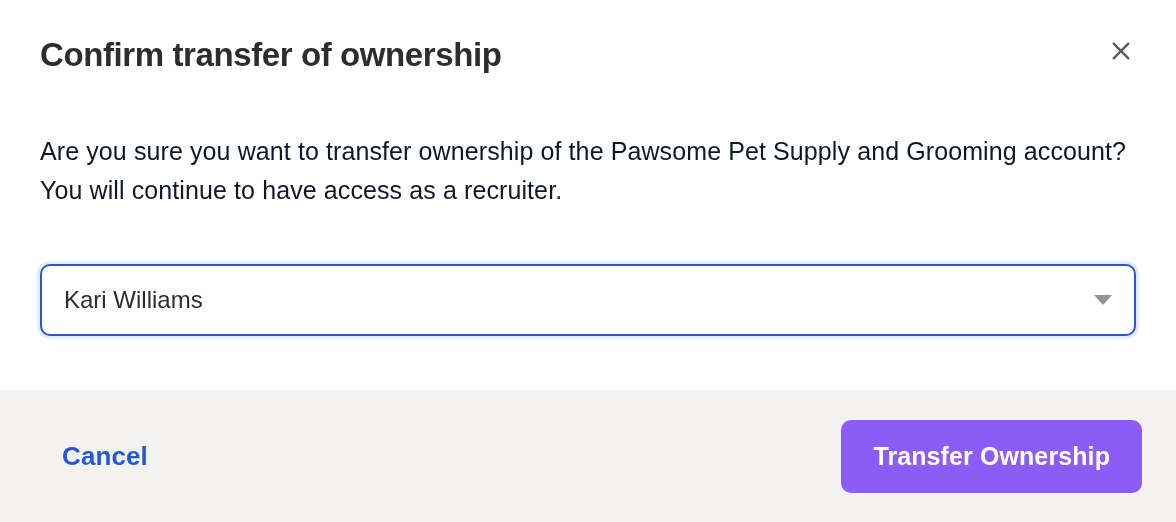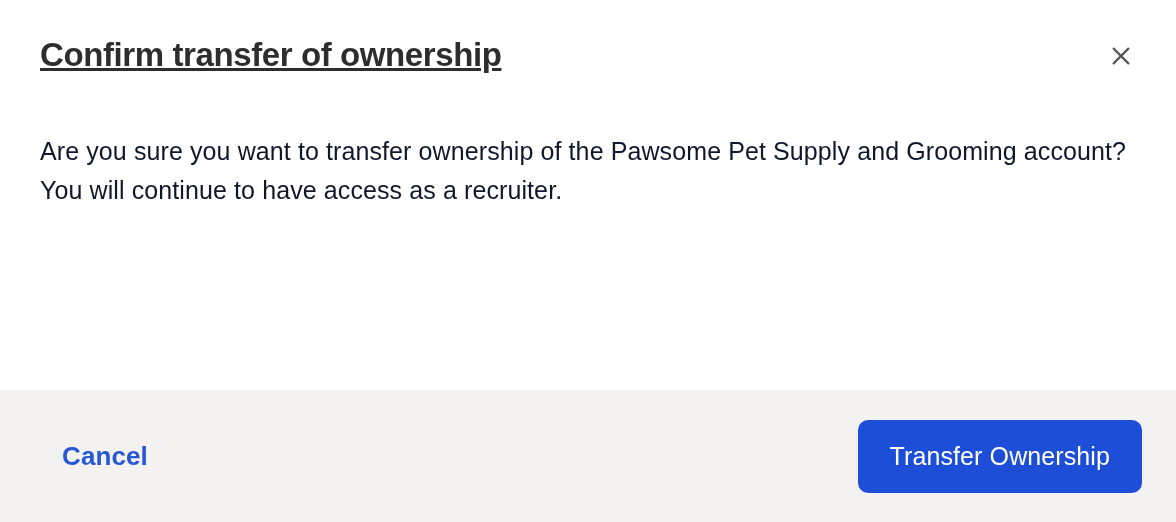--- a/index.html
+++ b/index.html
@@ -15,22 +15,21 @@
       color: #2d2d2d;
       position: relative;
     }
     .modal-content {
       padding: 36px 40px 40px 40px;
       background: #ffffff;
     }
     .modal-header {
       display: flex;
       justify-content: space-between;
-      align-items: flex-end;
-      text-decoration: underline;
+      align-items: flex-start;
     }
     .modal-title {
       font-size: 33px;
       font-weight: 700;
       color: #2d2d2d;
       letter-spacing: -0.4px;
     }
     .close-btn {
       background: none;
       border: none;
@@ -96,26 +95,26 @@
     .cancel-btn {
       background: none;
       border: none;
       color: #2557d6;
       font-size: 26px;
       font-weight: 700;
       cursor: pointer;
       letter-spacing: 0.1px;
     }
     .primary-btn {
-      background: #1d4ed8;
+      background: #8b5cf6;
       color: #ffffff;
       border: none;
       border-radius: 10px;
       font-size: 25px;
-      font-weight: 400;
+      font-weight: 700;
       padding: 22px 32px;
       cursor: pointer;
       letter-spacing: 0.1px;
     }
   </style>
 </head>
 <body>
 
 <div class="modal-content">
   <div class="modal-header">
@@ -125,18 +124,28 @@
         <svg viewBox="0 0 24 24" fill="none" stroke="currentColor" stroke-width="2.5" stroke-linecap="round">
           <line x1="4" y1="4" x2="20" y2="20"></line>
           <line x1="20" y1="4" x2="4" y2="20"></line>
         </svg>
       </span>
     </button>
   </div>
 
   <p class="modal-body-text">Are you sure you want to transfer ownership of the Pawsome Pet Supply and Grooming account? You will continue to have access as a recruiter.</p>
 
+  <div class="select-wrapper">
+    <div class="select-field">
+      <span class="select-value">Kari Williams</span>
+      <span class="select-caret">
+        <svg viewBox="0 0 18 10" fill="currentColor">
+          <polygon points="0,0 18,0 9,10"></polygon>
+        </svg>
+      </span>
+    </div>
+  </div>
 </div>
 
 <div class="modal-footer">
   <button class="cancel-btn">Cancel</button>
   <button class="primary-btn">Transfer Ownership</button>
 </div>
 
 </body></html>

